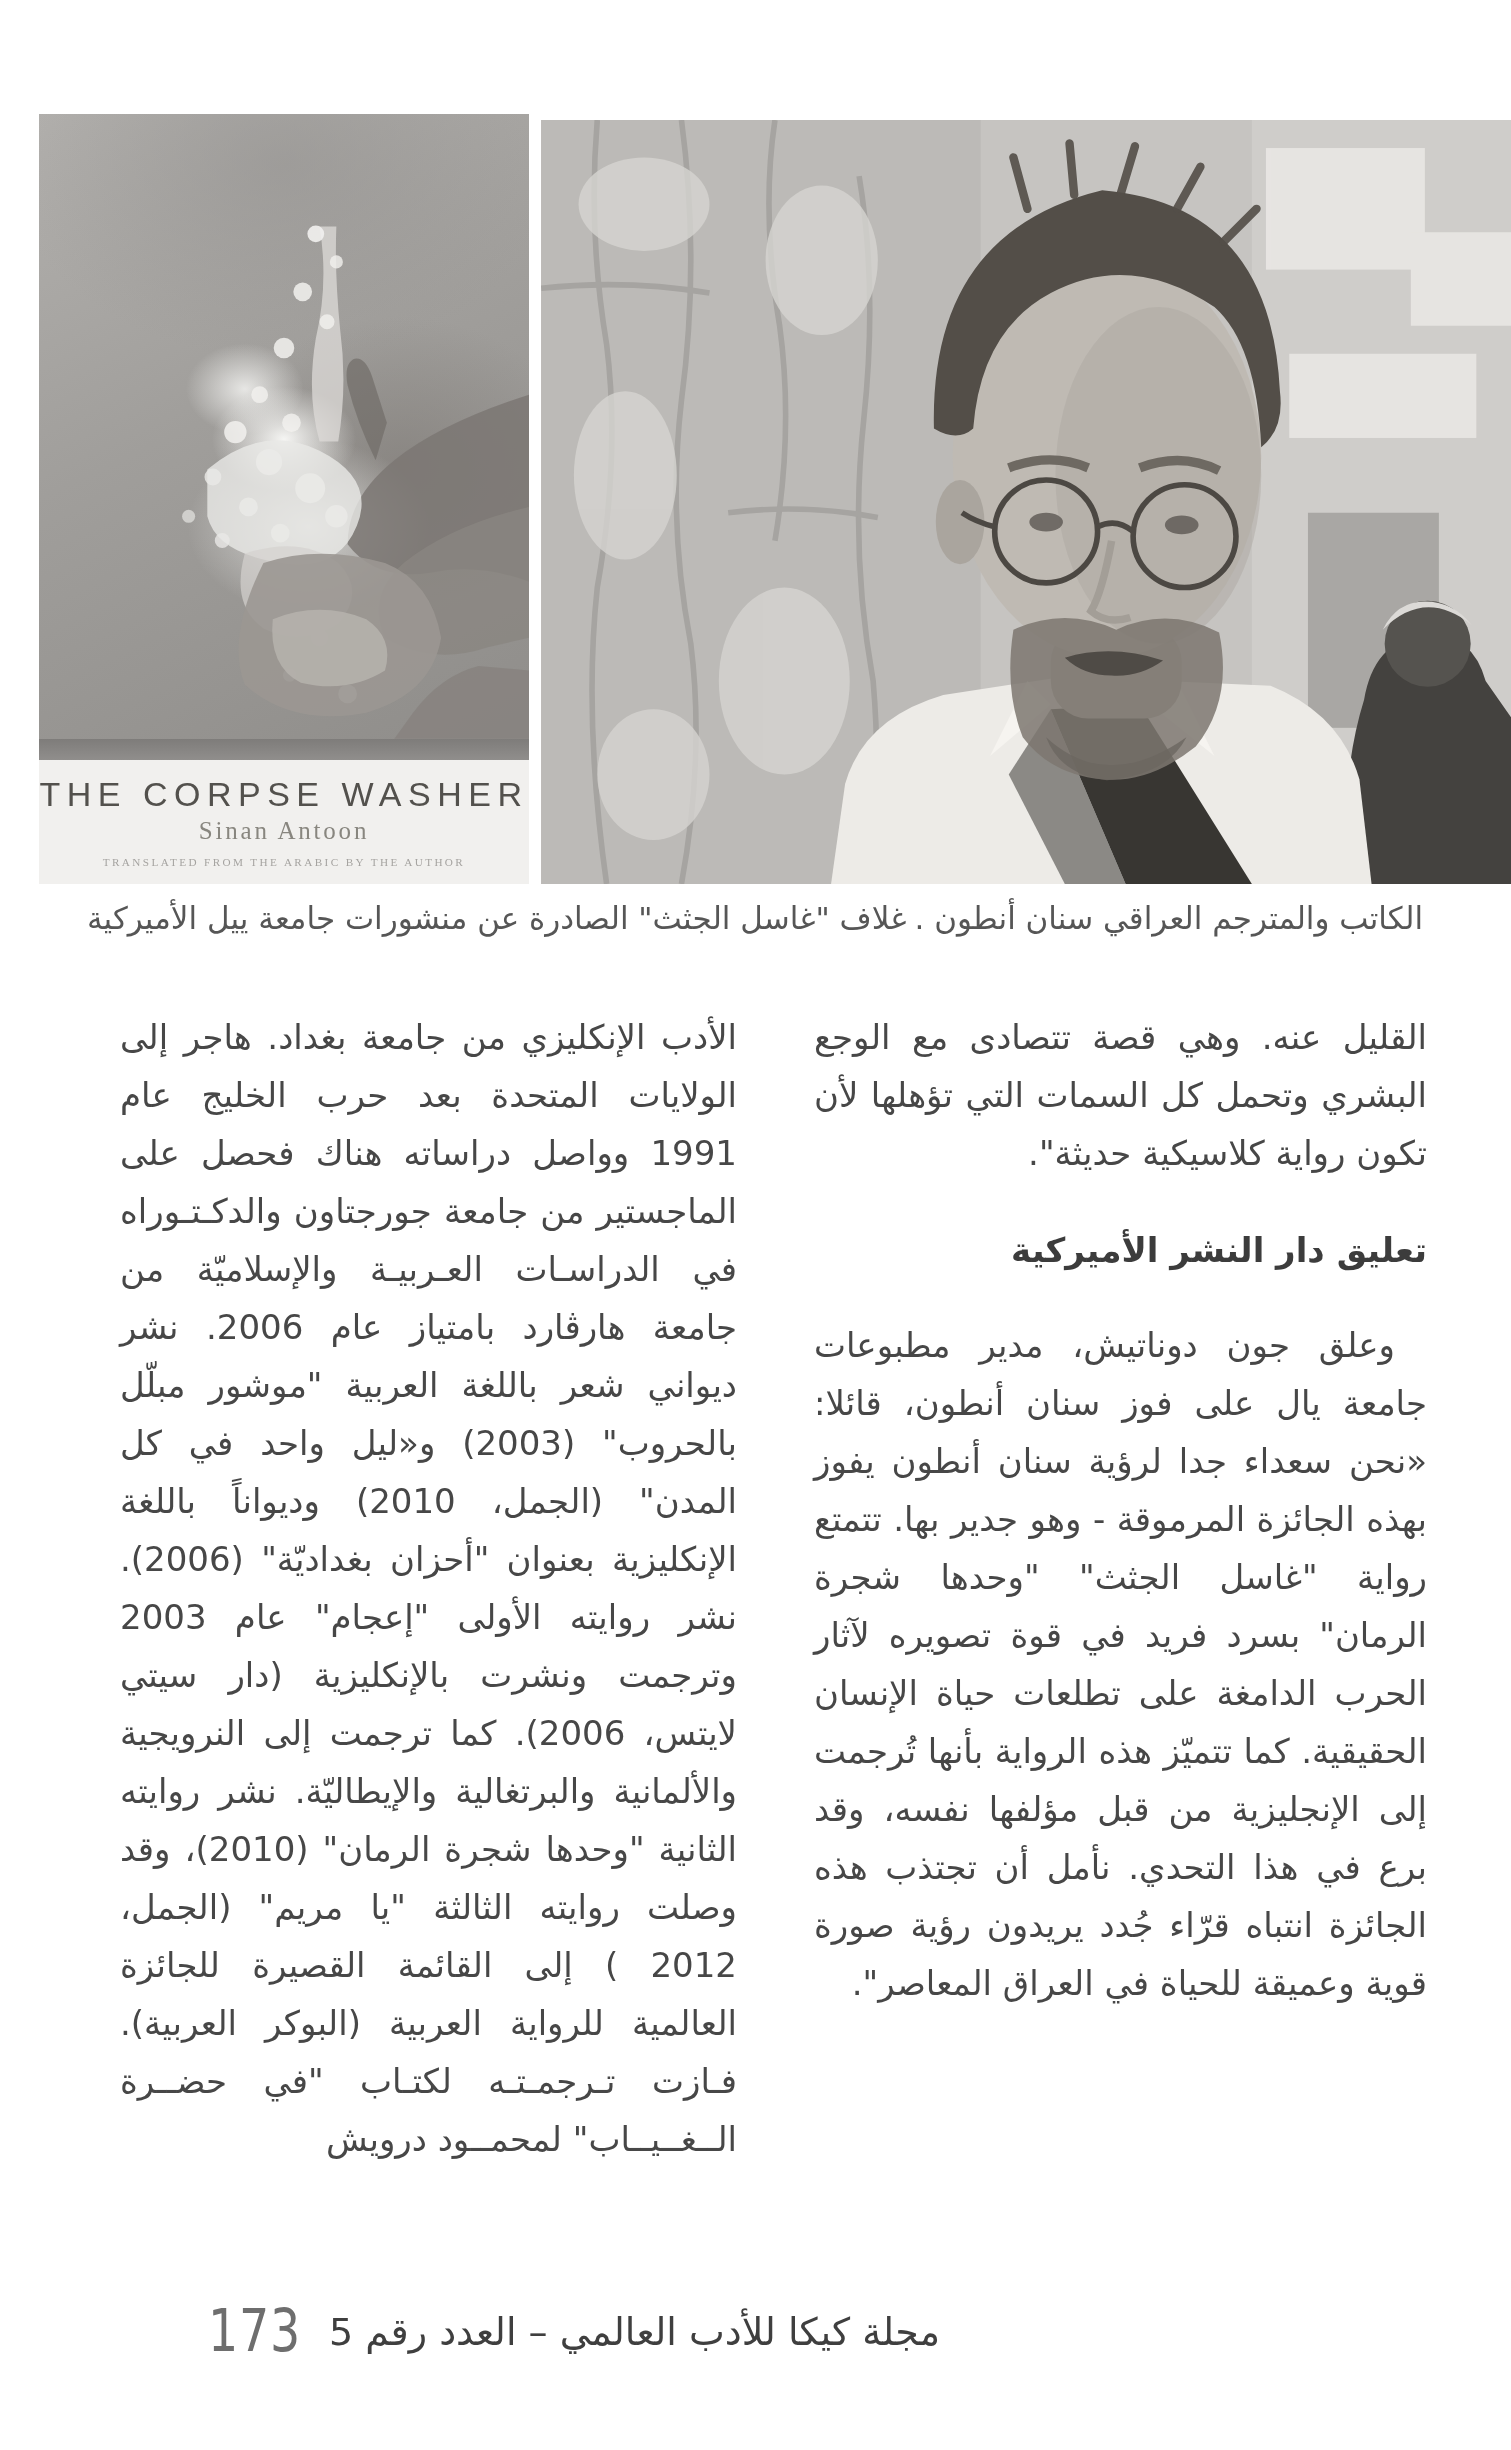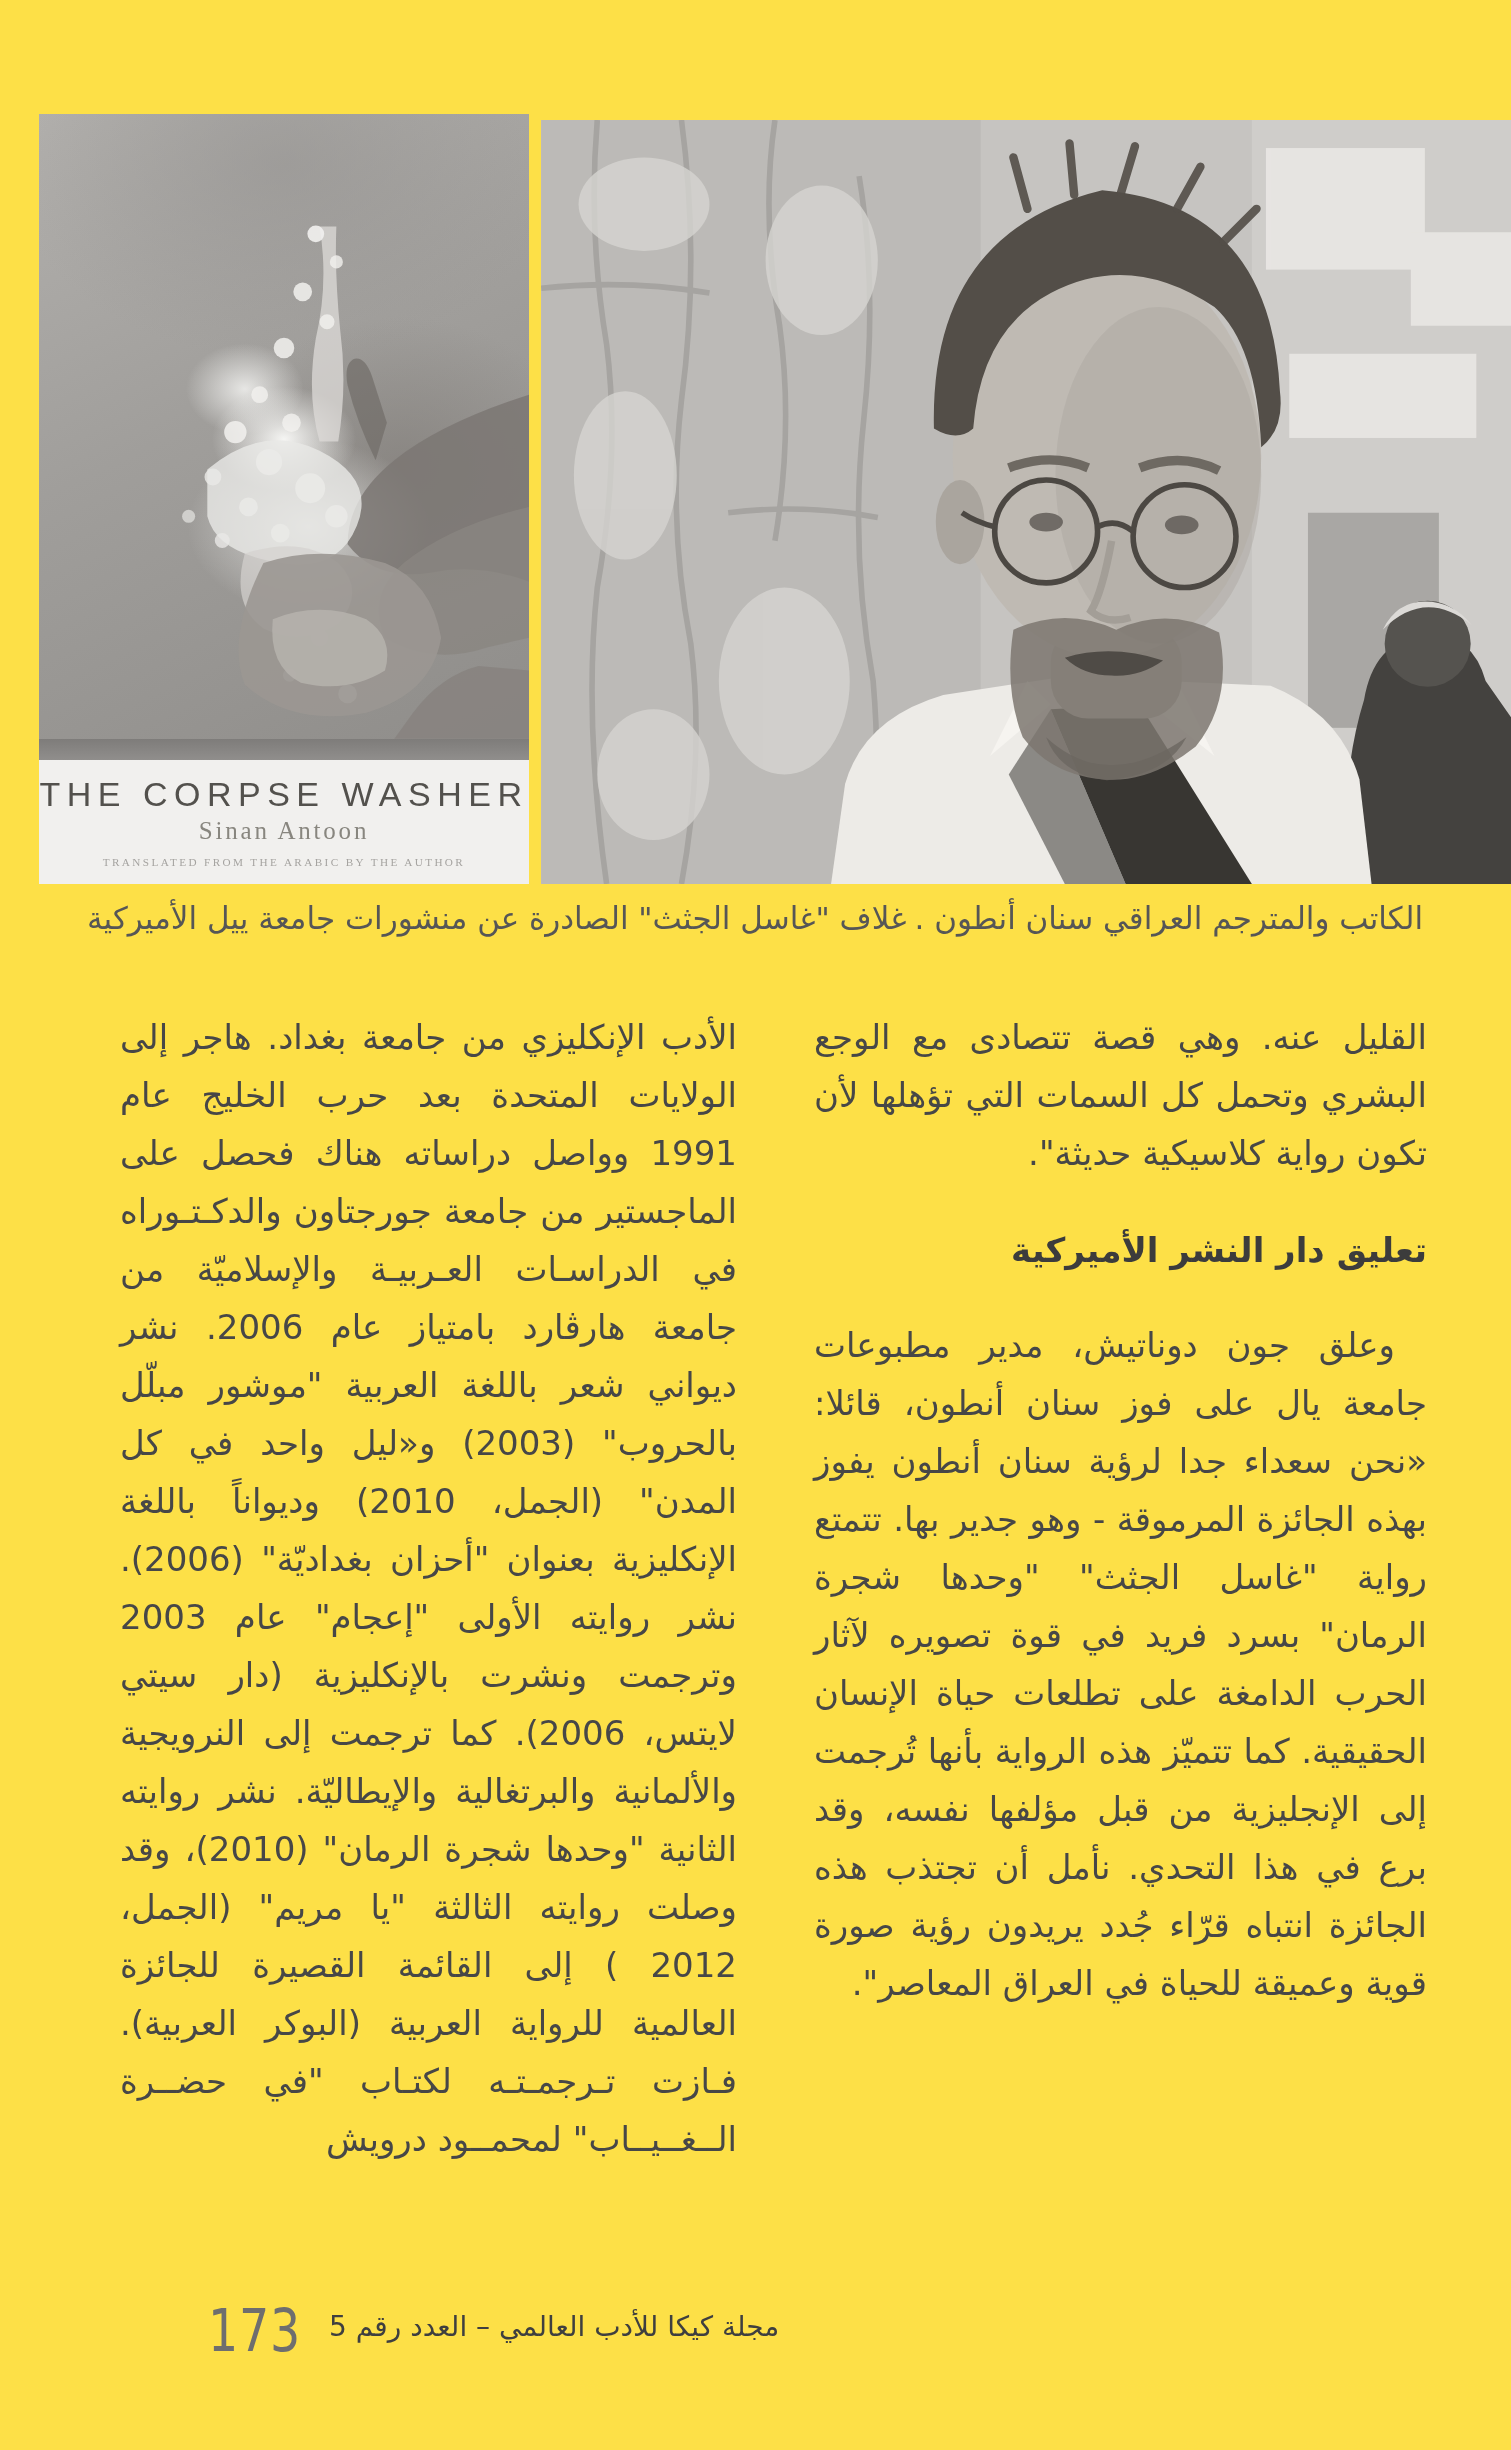--- a/index.html
+++ b/index.html
@@ -1,19 +1,19 @@
 <!DOCTYPE html>
 <html lang="ar" style="font-size:15px"><head>
 <meta charset="utf-8">
 <style>
   html,body{margin:0;padding:0;background:#e8e8e8;}
   .page{
     position:relative;
     width:1511px;height:2450px;
-    background:#fde047;
+    background:#ffffff;
     overflow:hidden;
     font-family:"DejaVu Sans",sans-serif;
   }
   
   .book-cover{
     position:absolute;left:39px;top:114px;width:490px;height:770px;
     background:#f1f0ee;
   }
   .cover-photo{
     position:relative;
@@ -81,21 +81,21 @@
   .footer-page-number{
     position:absolute;left:208px;top:2297px;
     font-family:"DejaVu Sans",sans-serif;
     font-size:58px;color:#6e6e6e;
     transform:scaleX(.82);transform-origin:left;
     letter-spacing:0.9px;
   }
   .footer-journal{
     position:absolute;left:329px;top:2310px;
     direction:rtl;white-space:nowrap;
-    font-size:28px;color:#3f3f3f;
+    font-size:38px;color:#3f3f3f;
   }
 </style>
 </head>
 <body>
 
 <div class="page">
 
   <div class="book-cover">
     <div class="cover-photo">
       <svg width="490" height="625" viewBox="0 0 524 668">

